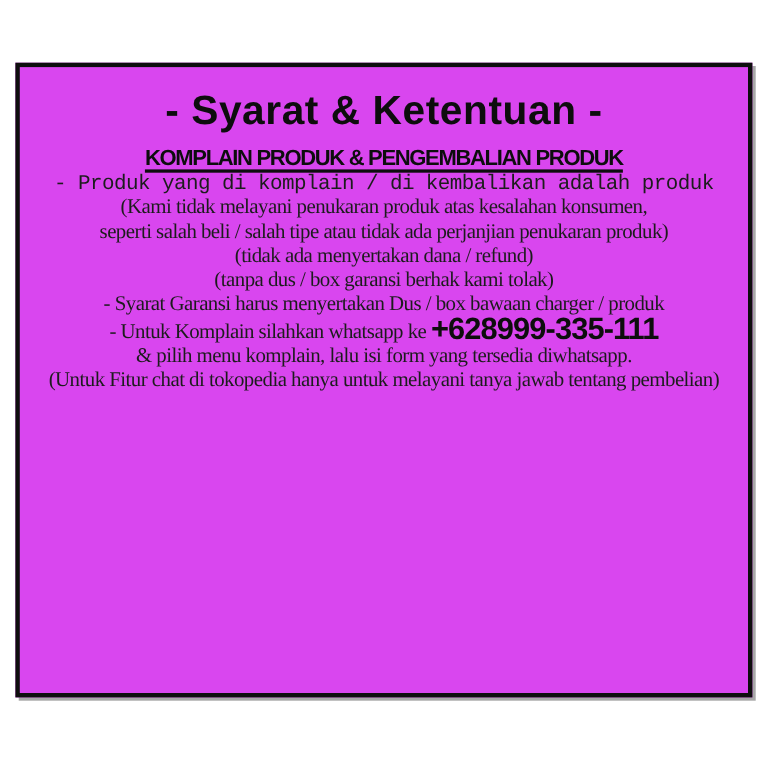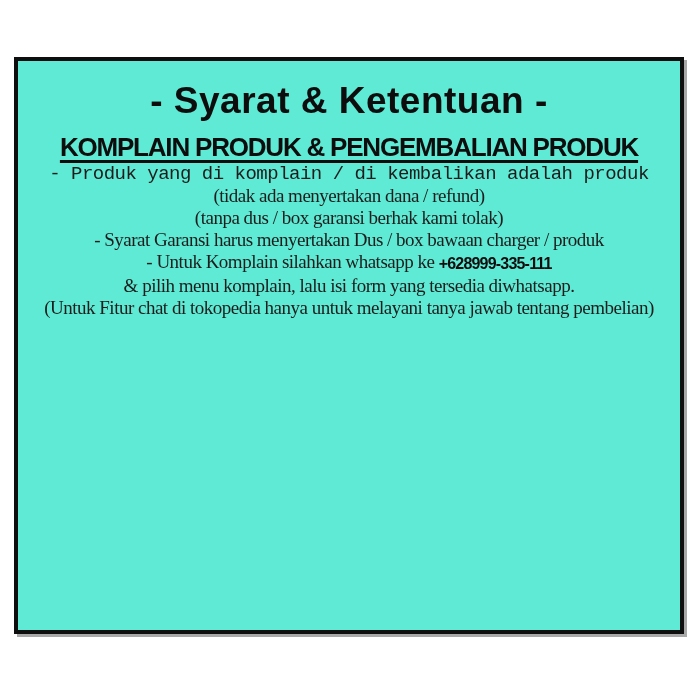--- a/index.html
+++ b/index.html
@@ -19,37 +19,37 @@
   }
   .frame {
     position: absolute;
     left: 14px;
     top: 57px;
     width: 670px;
     height: 577px;
     box-sizing: border-box;
     border: 4px solid #0e0e0e;
     box-shadow: 3px 3px 0 #a8a8a8;
-    background: #5eead4;
+    background: #d946ef;
     text-align: center;
   }
   h1.title {
     margin: 20px 0 0 0;
     font-family: "Liberation Sans", sans-serif;
     font-weight: bold;
     font-size: 37px;
     letter-spacing: 0.5px;
     color: #0d0d0d;
     line-height: 1.1;
   }
   h2.subtitle {
     margin: 10px 0 0 0;
     font-family: "Liberation Sans", sans-serif;
     font-weight: bold;
-    font-size: 26px;
+    font-size: 20px;
     letter-spacing: -1.2px;
     color: #0d0d0d;
     line-height: 1.2;
   }
   h2.subtitle .underlined {
     text-decoration: underline;
     text-decoration-thickness: 3px;
     text-underline-offset: 4px;
   }
   p.body {
@@ -65,21 +65,21 @@
   }
   .p1 { margin-top: 32px; font-family: Liberation Mono, monospace; }
   .p2 { margin-top: 22px; }
   .p3 { margin-top: 40px; }
   .p4 { margin-top: 44px; }
   .p5 { margin-top: 44px; }
   .p6 { margin-top: 26px; }
   .phone-number {
     font-family: "Liberation Sans", sans-serif;
     font-weight: bold;
-    font-size: 16px;
+    font-size: 28px;
     letter-spacing: -0.8px;
     color: #0d0d0d;
     vertical-align: -1px;
   }
 </style>
 </head>
 <body>
 
 <div class="page">
   <div class="frame">
@@ -87,20 +87,24 @@
     <h1 class="title">- Syarat &amp; Ketentuan -</h1>
 
     <h2 class="subtitle">
       <span class="underlined">KOMPLAIN PRODUK &amp; PENGEMBALIAN PRODUK</span>
     </h2>
 
     <p class="body p1">
       <span class="line">- Produk yang di komplain / di kembalikan adalah produk</span>
     </p>
 
+    <p class="body p2">
+      <span class="line">(Kami tidak melayani penukaran produk atas kesalahan konsumen,</span>
+      <span class="line">seperti salah beli / salah tipe atau tidak ada perjanjian penukaran produk)</span>
+    </p>
 
     <p class="body p3">
       <span class="line">(tidak ada menyertakan dana / refund)</span>
     </p>
 
     <p class="body p4">
       <span class="line">(tanpa dus / box garansi berhak kami tolak)</span>
       <span class="line">- Syarat Garansi harus menyertakan Dus / box bawaan charger / produk</span>
     </p>
 

